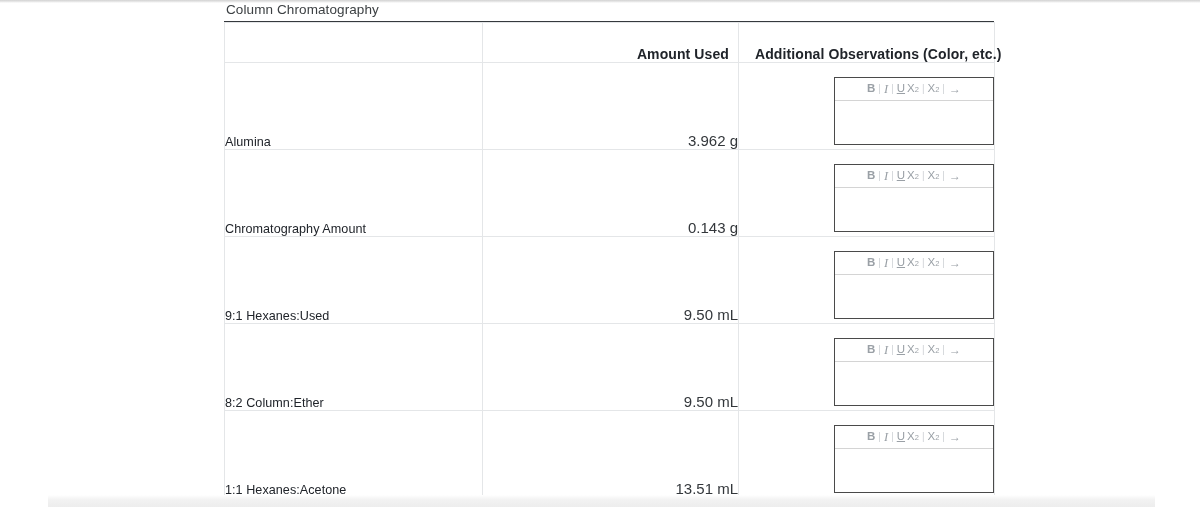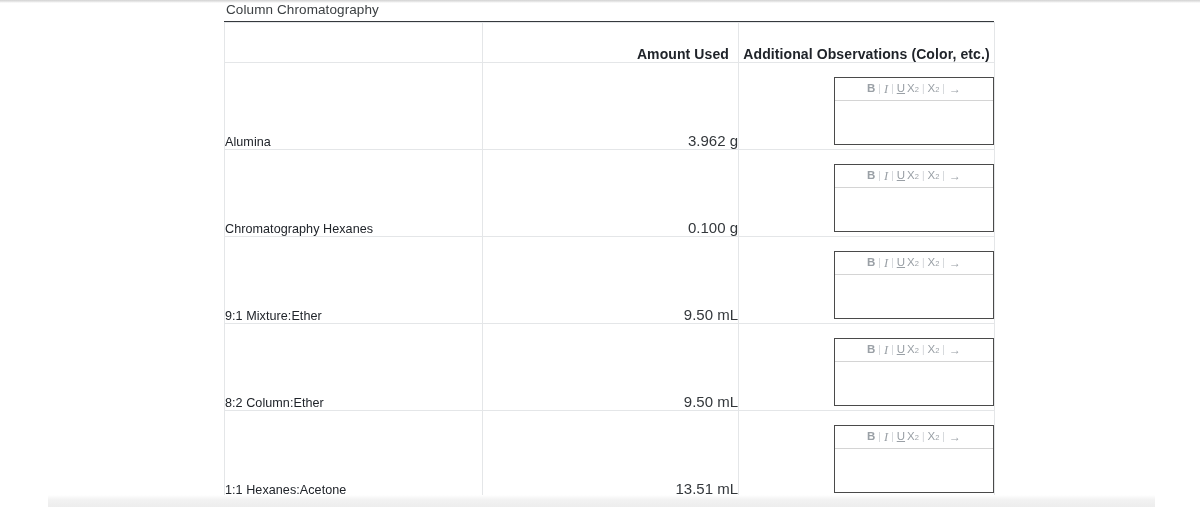--- a/index.html
+++ b/index.html
@@ -89,21 +89,21 @@
     letter-spacing: 0.1px;
     white-space: nowrap;
   }
   thead th.h-blank { }
   thead th.h-amount {
     text-align: right;
     padding-right: 9px;
   }
   thead th.h-obs {
     text-align: center;
-    padding: 0 4px;
+    padding: 0 16px;
   }
 
   tbody tr { height: 87px; }
 
   td.cell-label {
     padding: 0 0 9px 10px;
     font-size: 12.6px;
     font-weight: normal;
     color: #20242a;
     letter-spacing: 0.05px;
@@ -224,49 +224,49 @@
                   </span>
                 <span class="rte-sep">|</span>
                 <span class="rte-btn arrow">→</span>
               </div>
               <div class="rte-body"></div>
             </div>
           </td>
         </tr>
 
         <tr>
-          <td class="cell-label">Chromatography Hexanes</td>
-          <td class="cell-amount">0.100 g</td>
-          <td class="cell-obs">
-            <div class="rte">
-              <div class="rte-toolbar">
-                <span class="rte-btn b">B</span>
-                <span class="rte-sep">|</span>
-                <span class="rte-btn i">I</span>
-                <span class="rte-sep">|</span>
-                <span class="rte-btn u">U</span>
-                <span class="rte-btn">
-                    <span>X</span>
-                    <sub>2</sub>
-                  </span>
-                <span class="rte-sep">|</span>
-                <span class="rte-btn">
-                    <span>X</span>
-                    <sup>2</sup>
-                  </span>
-                <span class="rte-sep">|</span>
-                <span class="rte-btn arrow">→</span>
-              </div>
-              <div class="rte-body"></div>
-            </div>
-          </td>
-        </tr>
-
-        <tr>
-          <td class="cell-label">9:1 Mixture:Ether</td>
+          <td class="cell-label">Chromatography Amount</td>
+          <td class="cell-amount">0.143 g</td>
+          <td class="cell-obs">
+            <div class="rte">
+              <div class="rte-toolbar">
+                <span class="rte-btn b">B</span>
+                <span class="rte-sep">|</span>
+                <span class="rte-btn i">I</span>
+                <span class="rte-sep">|</span>
+                <span class="rte-btn u">U</span>
+                <span class="rte-btn">
+                    <span>X</span>
+                    <sub>2</sub>
+                  </span>
+                <span class="rte-sep">|</span>
+                <span class="rte-btn">
+                    <span>X</span>
+                    <sup>2</sup>
+                  </span>
+                <span class="rte-sep">|</span>
+                <span class="rte-btn arrow">→</span>
+              </div>
+              <div class="rte-body"></div>
+            </div>
+          </td>
+        </tr>
+
+        <tr>
+          <td class="cell-label">9:1 Hexanes:Used</td>
           <td class="cell-amount">9.50 mL</td>
           <td class="cell-obs">
             <div class="rte">
               <div class="rte-toolbar">
                 <span class="rte-btn b">B</span>
                 <span class="rte-sep">|</span>
                 <span class="rte-btn i">I</span>
                 <span class="rte-sep">|</span>
                 <span class="rte-btn u">U</span>
                 <span class="rte-btn">

